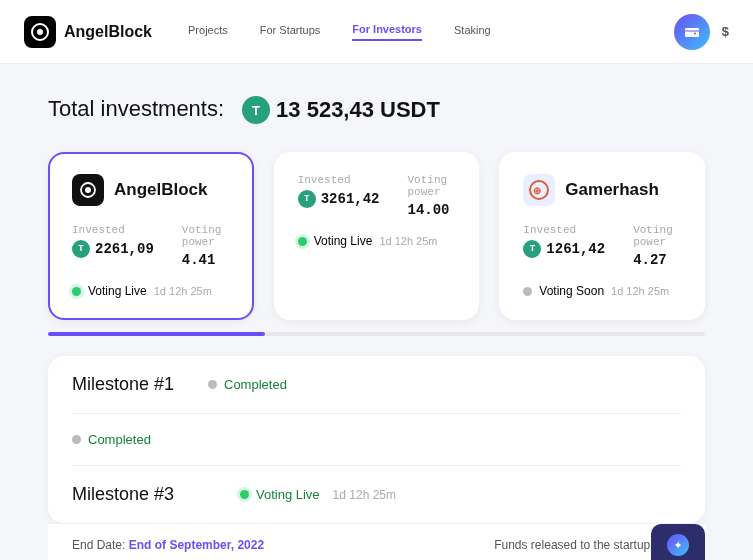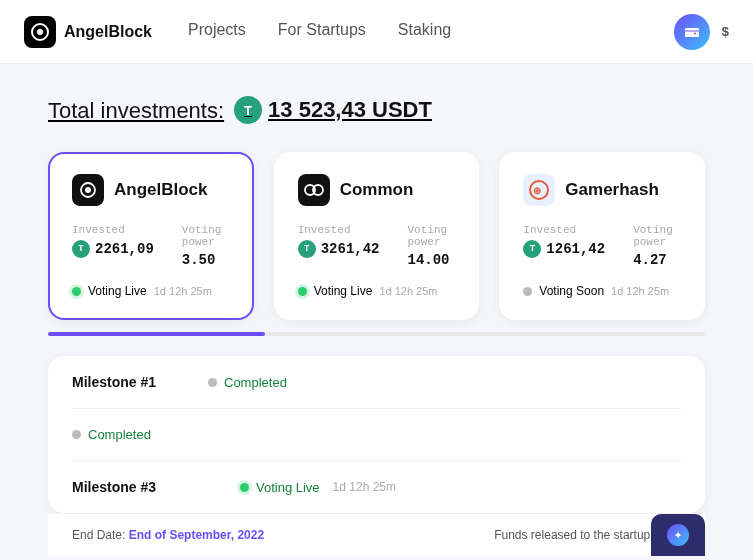--- a/index.html
+++ b/index.html
@@ -41,21 +41,21 @@
       font-size: 16px;
       color: #111;
     }
     .nav-links {
       display: flex;
       align-items: center;
       gap: 32px;
       flex: 1;
     }
     .nav-link {
-      font-size: 16px;
+      font-size: 11px;
       color: #555;
       text-decoration: none;
       padding-bottom: 4px;
       cursor: pointer;
     }
     .nav-link.active {
       color: #6C4EF6;
       border-bottom: 2px solid #6C4EF6;
       font-weight: 600;
     }
@@ -80,24 +80,23 @@
       font-weight: 600;
     }
 
     
     .main {
       padding: 32px 48px 24px;
     }
 
     .total-investments {
       display: flex;
-      align-items: flex-end;
-      gap: 10px;
+      align-items: flex-start;
+      gap: 18px;
       margin-bottom: 28px;
-      text-decoration: underline;
     }
     .total-investments-label {
       font-size: 22px;
       font-weight: 500;
       color: #111;
     }
     .tether-badge {
       display: inline-flex;
       align-items: center;
       gap: 6px;
@@ -225,22 +224,22 @@
     }
     .milestone-row {
       display: flex;
       align-items: center;
       gap: 16px;
       padding: 18px 0;
       border-bottom: 1px solid #f0f0f0;
     }
     .milestone-row:last-child { border-bottom: none; gap: 48px; }
     .milestone-label {
-      font-size: 14px;
-      font-weight: 700;
+      font-size: 18px;
+      font-weight: 400;
       color: #111;
       width: 120px;
       flex-shrink: 0;
     }
     .milestone-status-wrap {
       display: flex;
       align-items: center;
       gap: 7px;
     }
     .ms-dot {
@@ -336,20 +335,21 @@
       <svg viewBox="0 0 20 20" fill="none">
         <circle cx="10" cy="10" r="8" stroke="#fff" stroke-width="2"></circle>
         <circle cx="10" cy="10" r="3" fill="#fff"></circle>
       </svg>
     </div>
     <span class="logo-text">AngelBlock</span>
   </div>
   <div class="nav-links">
     <a class="nav-link">Projects</a>
     <a class="nav-link">For Startups</a>
+    <a class="nav-link active">For Investors</a>
     <a class="nav-link">Staking</a>
   </div>
   <div class="nav-right">
     <div class="wallet-btn">
       <svg width="16" height="16" viewBox="0 0 16 16" fill="none">
         <path d="M2 4h12a1 1 0 011 1v7a1 1 0 01-1 1H2a1 1 0 01-1-1V5a1 1 0 011-1z" fill="#fff"></path>
         <path d="M11 8.5a1 1 0 100 2 1 1 0 000-2z" fill="#6C4EF6"></path>
         <path d="M1 7h14" stroke="#6C4EF6" stroke-width="1"></path>
       </svg>
     </div>
@@ -383,41 +383,32 @@
         <div>
           <div class="stat-label">Invested</div>
           <div class="stat-value">
             <div class="stat-tether">T</div>
             <span>2261,09</span>
           </div>
         </div>
         <div>
           <div class="stat-label">Voting power</div>
           <div class="stat-value">
-            <span>3.50</span>
+            <span>4.41</span>
           </div>
         </div>
       </div>
       <div class="card-status">
         <div class="status-dot dot-live"></div>
         <span>Voting Live</span>
         <span class="status-time">1d 12h 25m</span>
       </div>
     </div>
 
     <div class="card">
-      <div class="card-header">
-        <div class="co-logo">
-          <svg width="20" height="12" viewBox="0 0 20 12" fill="none">
-            <circle cx="6" cy="6" r="5" stroke="#fff" stroke-width="1.8"></circle>
-            <circle cx="14" cy="6" r="5" stroke="#fff" stroke-width="1.8"></circle>
-          </svg>
-        </div>
-        <span class="card-name">Common</span>
-      </div>
       <div class="card-stats">
         <div>
           <div class="stat-label">Invested</div>
           <div class="stat-value">
             <div class="stat-tether">T</div>
             <span>3261,42</span>
           </div>
         </div>
         <div>
           <div class="stat-label">Voting power</div>

